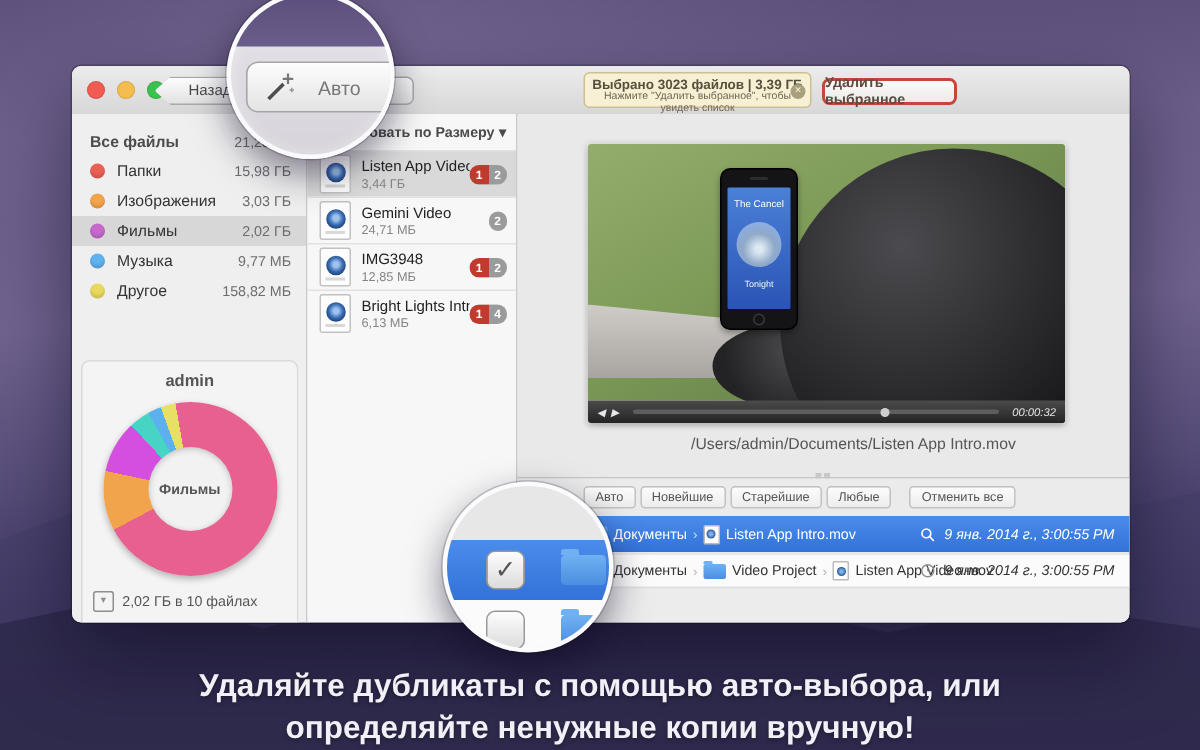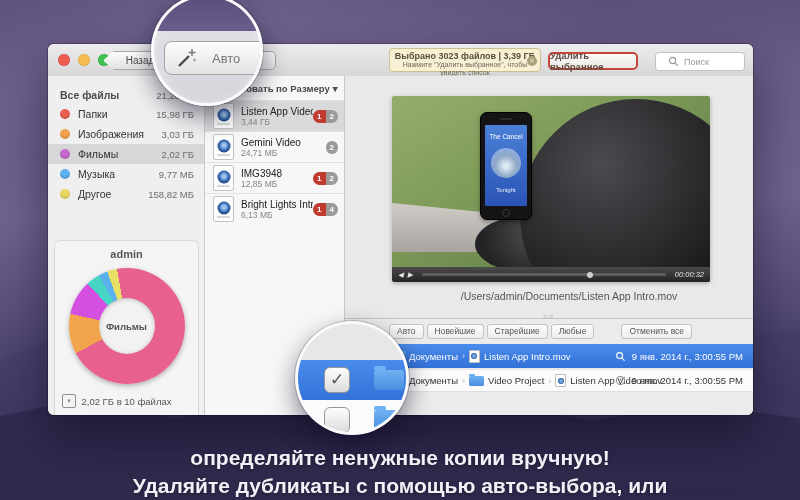--- a/index.html
+++ b/index.html
@@ -118,38 +118,38 @@
   .track{flex:1;height:3px;background:#5e5e5e;border-radius:2px;position:relative;margin:0 5px;cursor:pointer;}
   .thumb{position:absolute;left:69%;top:50%;transform:translate(-50%,-50%);width:6px;height:6px;border-radius:50%;background:#cfcfcf;}
   .vtime{font-size:7.5px;color:#e4e4e4;}
   .vpath{position:absolute;left:0;right:0;top:214px;text-align:center;font-size:10.5px;color:#555;padding-left:40px;}
   .vsize{position:absolute;left:0;right:0;top:229px;text-align:center;font-size:9.5px;color:#828282;}
   .grip{position:absolute;left:0;right:0;top:239px;text-align:center;font-size:8px;color:#ababab;letter-spacing:1px;cursor:ns-resize;line-height:6px;}
   .divider{position:absolute;left:0;right:0;top:242px;height:1px;background:#c6c6c6;}
   .filterbar{position:absolute;left:0;right:0;top:243px;height:25px;background:#ebebeb;display:flex;align-items:center;padding-left:44px;}
   .fbtn{height:15px;box-sizing:border-box;border:1px solid #c2c2c2;border-radius:3px;background:linear-gradient(#fcfcfc,#ededed);
     font-size:8.5px;color:#555;padding:0 7px;line-height:13px;margin-right:3px;cursor:pointer;}
-  .fbtn.cancel{margin-left:24px;}
+  .fbtn.cancel{margin-left:9px;}
   .dup-row{position:absolute;left:0;right:0;height:24px;display:flex;align-items:center;padding:0 10px;box-sizing:border-box;cursor:pointer;}
   .row1{top:268px;background:linear-gradient(#4a8ceb,#3372d8);color:#fff;}
   .row2{top:294px;height:22px;background:#fbfbfb;color:#333;border-bottom:1px solid #e0e0e0;}
   .bottomfill{position:absolute;left:0;right:0;top:317px;bottom:0;background:#ececec;}
   .cbox{width:13px;height:13px;border-radius:3px;border:1px solid #b2b2b2;background:linear-gradient(#fff,#e7e7e7);
     box-sizing:border-box;flex-shrink:0;text-align:center;line-height:11px;font-size:9px;color:#555;cursor:pointer;}
   .crumbs{display:flex;align-items:center;margin-left:22px;gap:4px;min-width:0;}
   .folder{width:15px;height:10px;border-radius:1.5px;background:linear-gradient(#6fb1f2,#4a8fe0);position:relative;flex-shrink:0;}
   .folder::before{content:"";position:absolute;left:0;top:-2px;width:6px;height:2px;border-radius:1px 1px 0 0;background:#6fb1f2;}
   .mdoc{width:9px;height:11px;background:#fff;border:1px solid #bbb;border-radius:1px;position:relative;flex-shrink:0;}
   .mdoc::before{content:"";position:absolute;left:50%;top:50%;transform:translate(-50%,-50%);width:6px;height:6px;border-radius:50%;
     background:radial-gradient(circle,#7ab0e8 25%,#1d4a8e 75%);}
   .crumb{font-size:9.5px;white-space:nowrap;}
   .csep{font-size:9px;opacity:.75;}
   .row2 .csep{color:#999;}
   .rowdate{margin-left:auto;display:flex;align-items:center;gap:6px;}
-  .rdate{font-size:9.5px;white-space:nowrap;}
+  .rdate{font-size:9.5px;white-space:nowrap;font-style:italic;}
   .aicon{width:11px;height:11px;flex-shrink:0;}
 
   
   .mag{position:absolute;border-radius:50%;overflow:hidden;
     border:3px solid rgba(252,252,254,.95);
     box-shadow:0 10px 24px rgba(15,8,35,.5),0 0 0 1px rgba(0,0,0,.18),inset 0 0 10px rgba(255,255,255,.35);box-sizing:border-box;}
   .mag-top{left:151px;top:-6px;width:112px;height:112px;background:linear-gradient(#e6e4ea,#d6d4da);}
   .mt-purple{position:absolute;left:0;top:0;right:0;height:34px;background:linear-gradient(#5c4f7d,#6a5d8a);}
   .mt-btn{position:absolute;left:10px;top:44px;width:130px;height:34px;border-radius:8px;box-sizing:border-box;
     border:1.5px solid #a5a5a5;background:linear-gradient(#fdfdfd,#e3e3e3);display:flex;align-items:center;}
@@ -197,27 +197,20 @@
           <path d="M16 2 v7 M12.5 5.5 h7" stroke="#777" stroke-width="1.4" fill="none"></path>
         </svg>
         <span>Автовыбрать Фильмы</span>
       </div>
       <div class="notice">
         <div class="nt">Выбрано 3023 файлов | 3,39 ГБ</div>
         <div class="ns">Нажмите "Удалить выбранное", чтобы увидеть список</div>
         <span class="nclose">✕</span>
       </div>
       <div class="delbtn">Удалить выбранное</div>
-      <div class="search">
-        <svg class="aicon" width="9" height="9" viewBox="0 0 12 12">
-          <circle cx="5" cy="5" r="3.4" stroke="#9a9a9a" stroke-width="1.3" fill="none"></circle>
-          <path d="M7.6 7.6 L10.6 10.6" stroke="#9a9a9a" stroke-width="1.3"></path>
-        </svg>
-        <input placeholder="Поиск" style="">
-      </div>
     </div>
 
     <div class="sidebar">
       <div class="sb-head">
         <span class="lab">Все файлы</span>
         <span class="sz">21,28 ГБ</span>
       </div>
       <div class="sb-row">
         <span class="dot" style="background: rgb(234, 96, 84);"></span>
         <span class="sb-lab">Папки</span>
@@ -403,17 +396,17 @@
       <span class="bigbox">✓</span>
       <span class="bigfolder"></span>
     </div>
     <div class="mb-white">
       <span class="bigbox"></span>
       <span class="bigfolder"></span>
     </div>
   </div>
 
   <div class="caption">
+    <div>Удаляйте дубликаты с помощью авто-выбора, или</div>
     <div>определяйте ненужные копии вручную!</div>
-    <div>Удаляйте дубликаты с помощью авто-выбора, или</div>
   </div>
 
 </div>
 
 </body></html>

